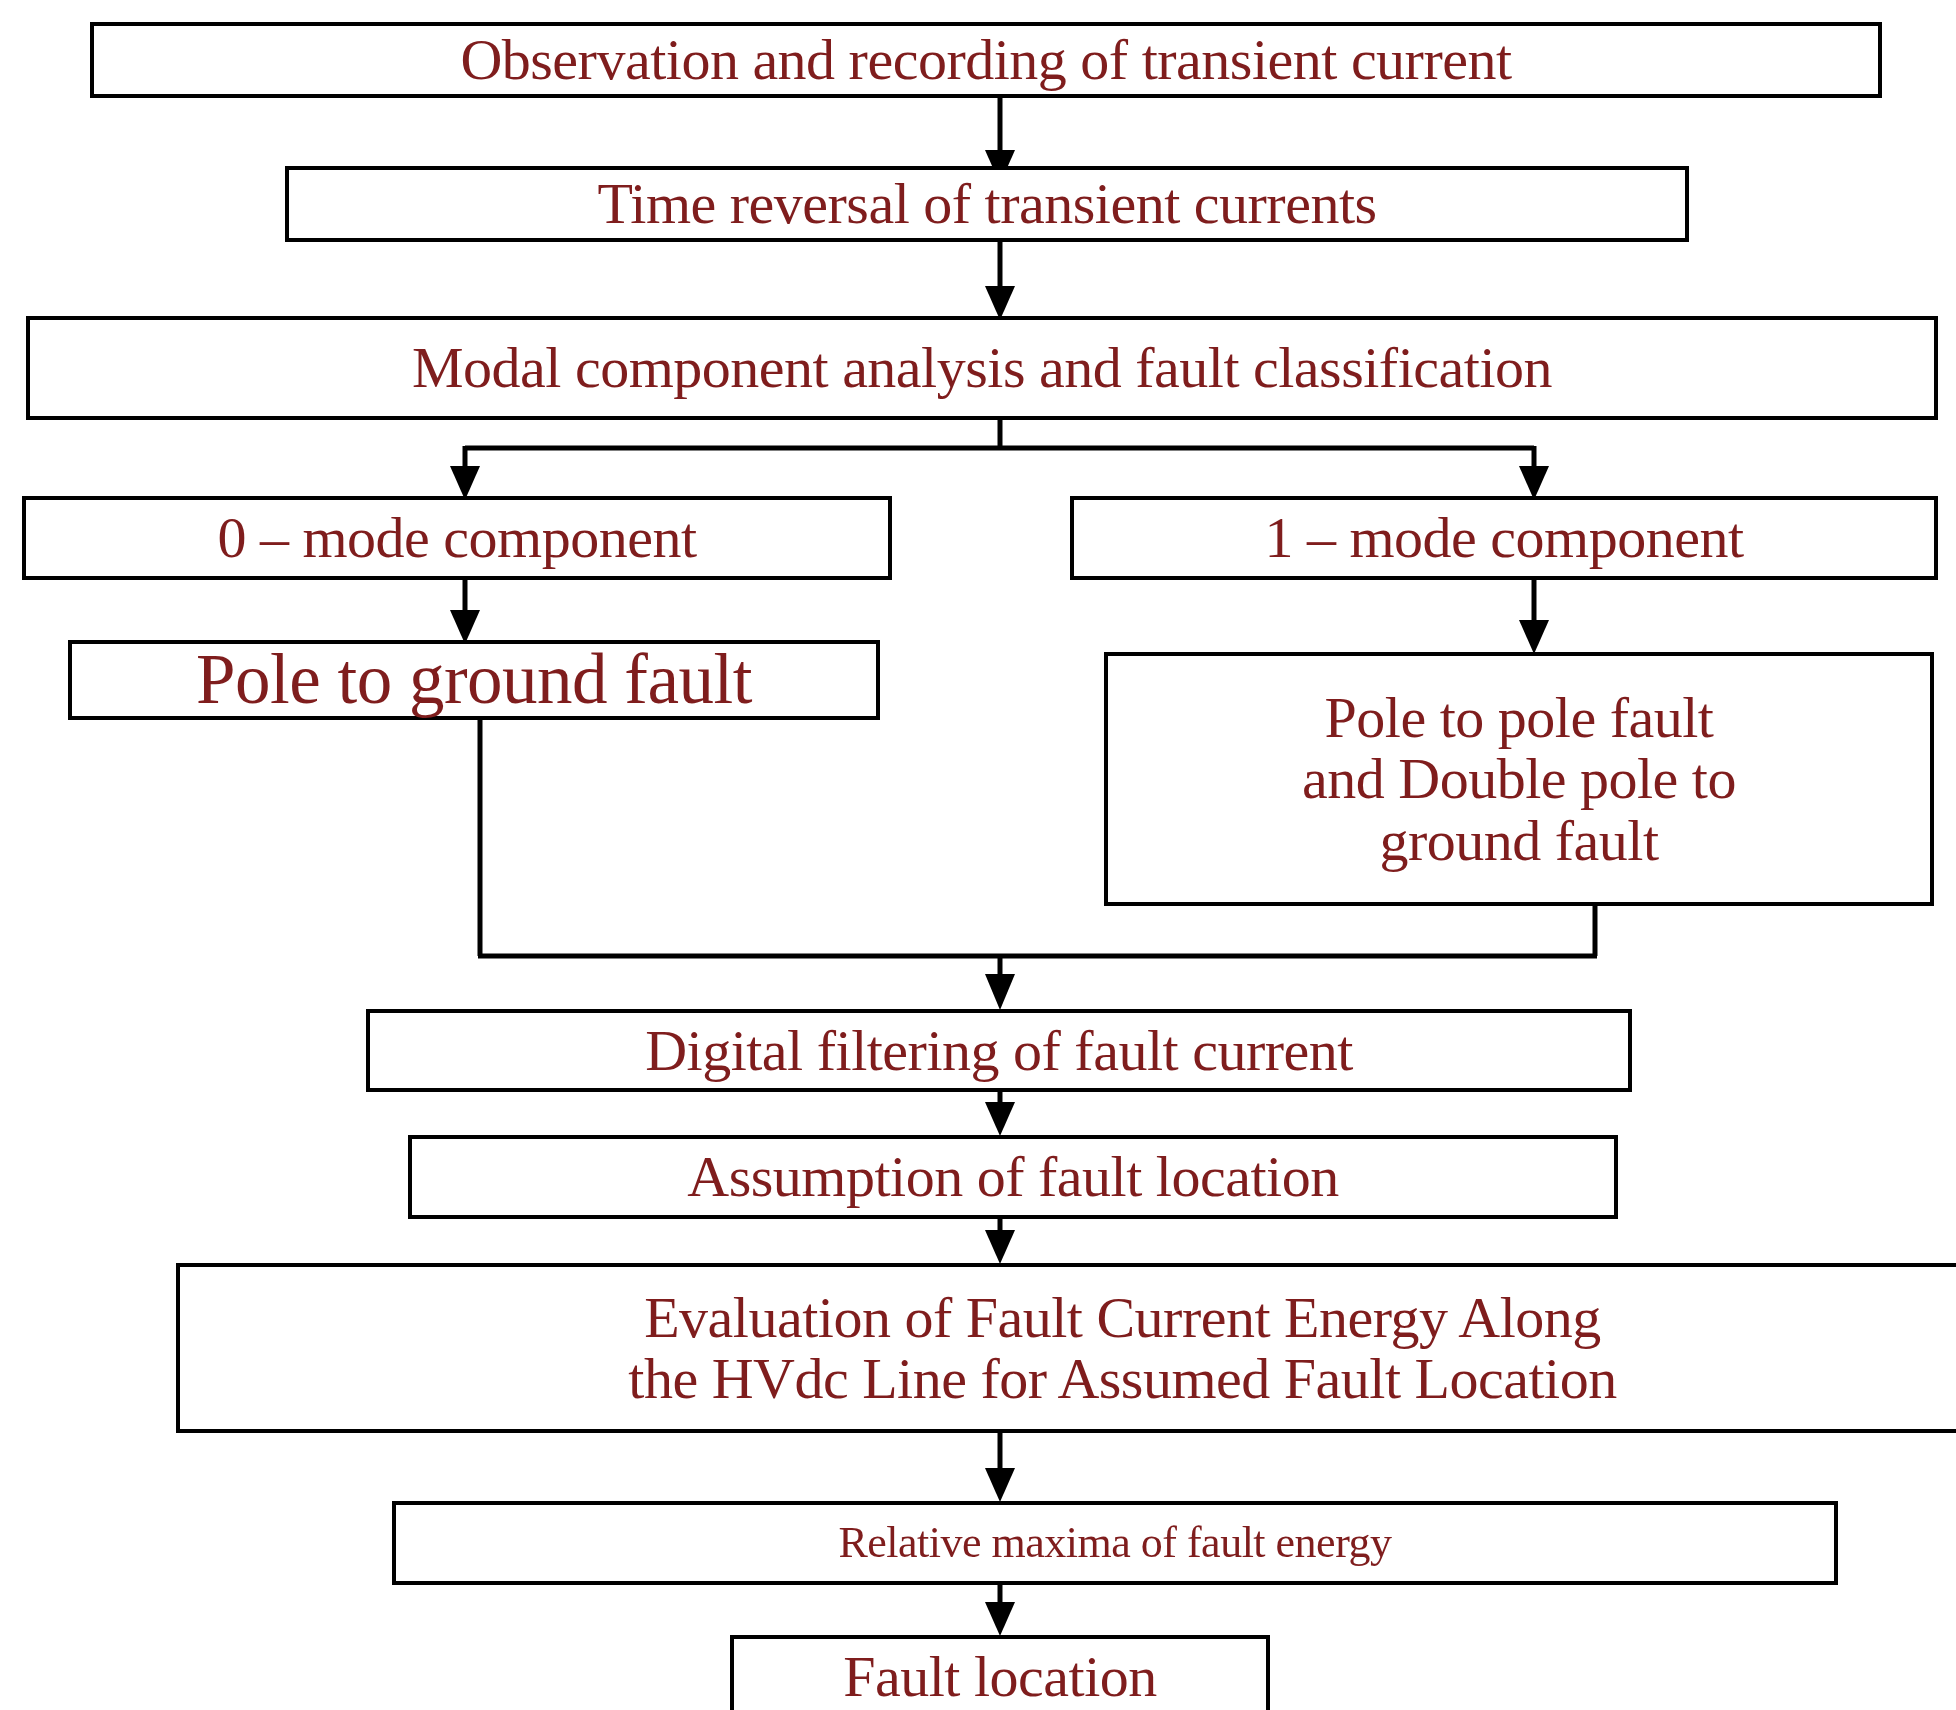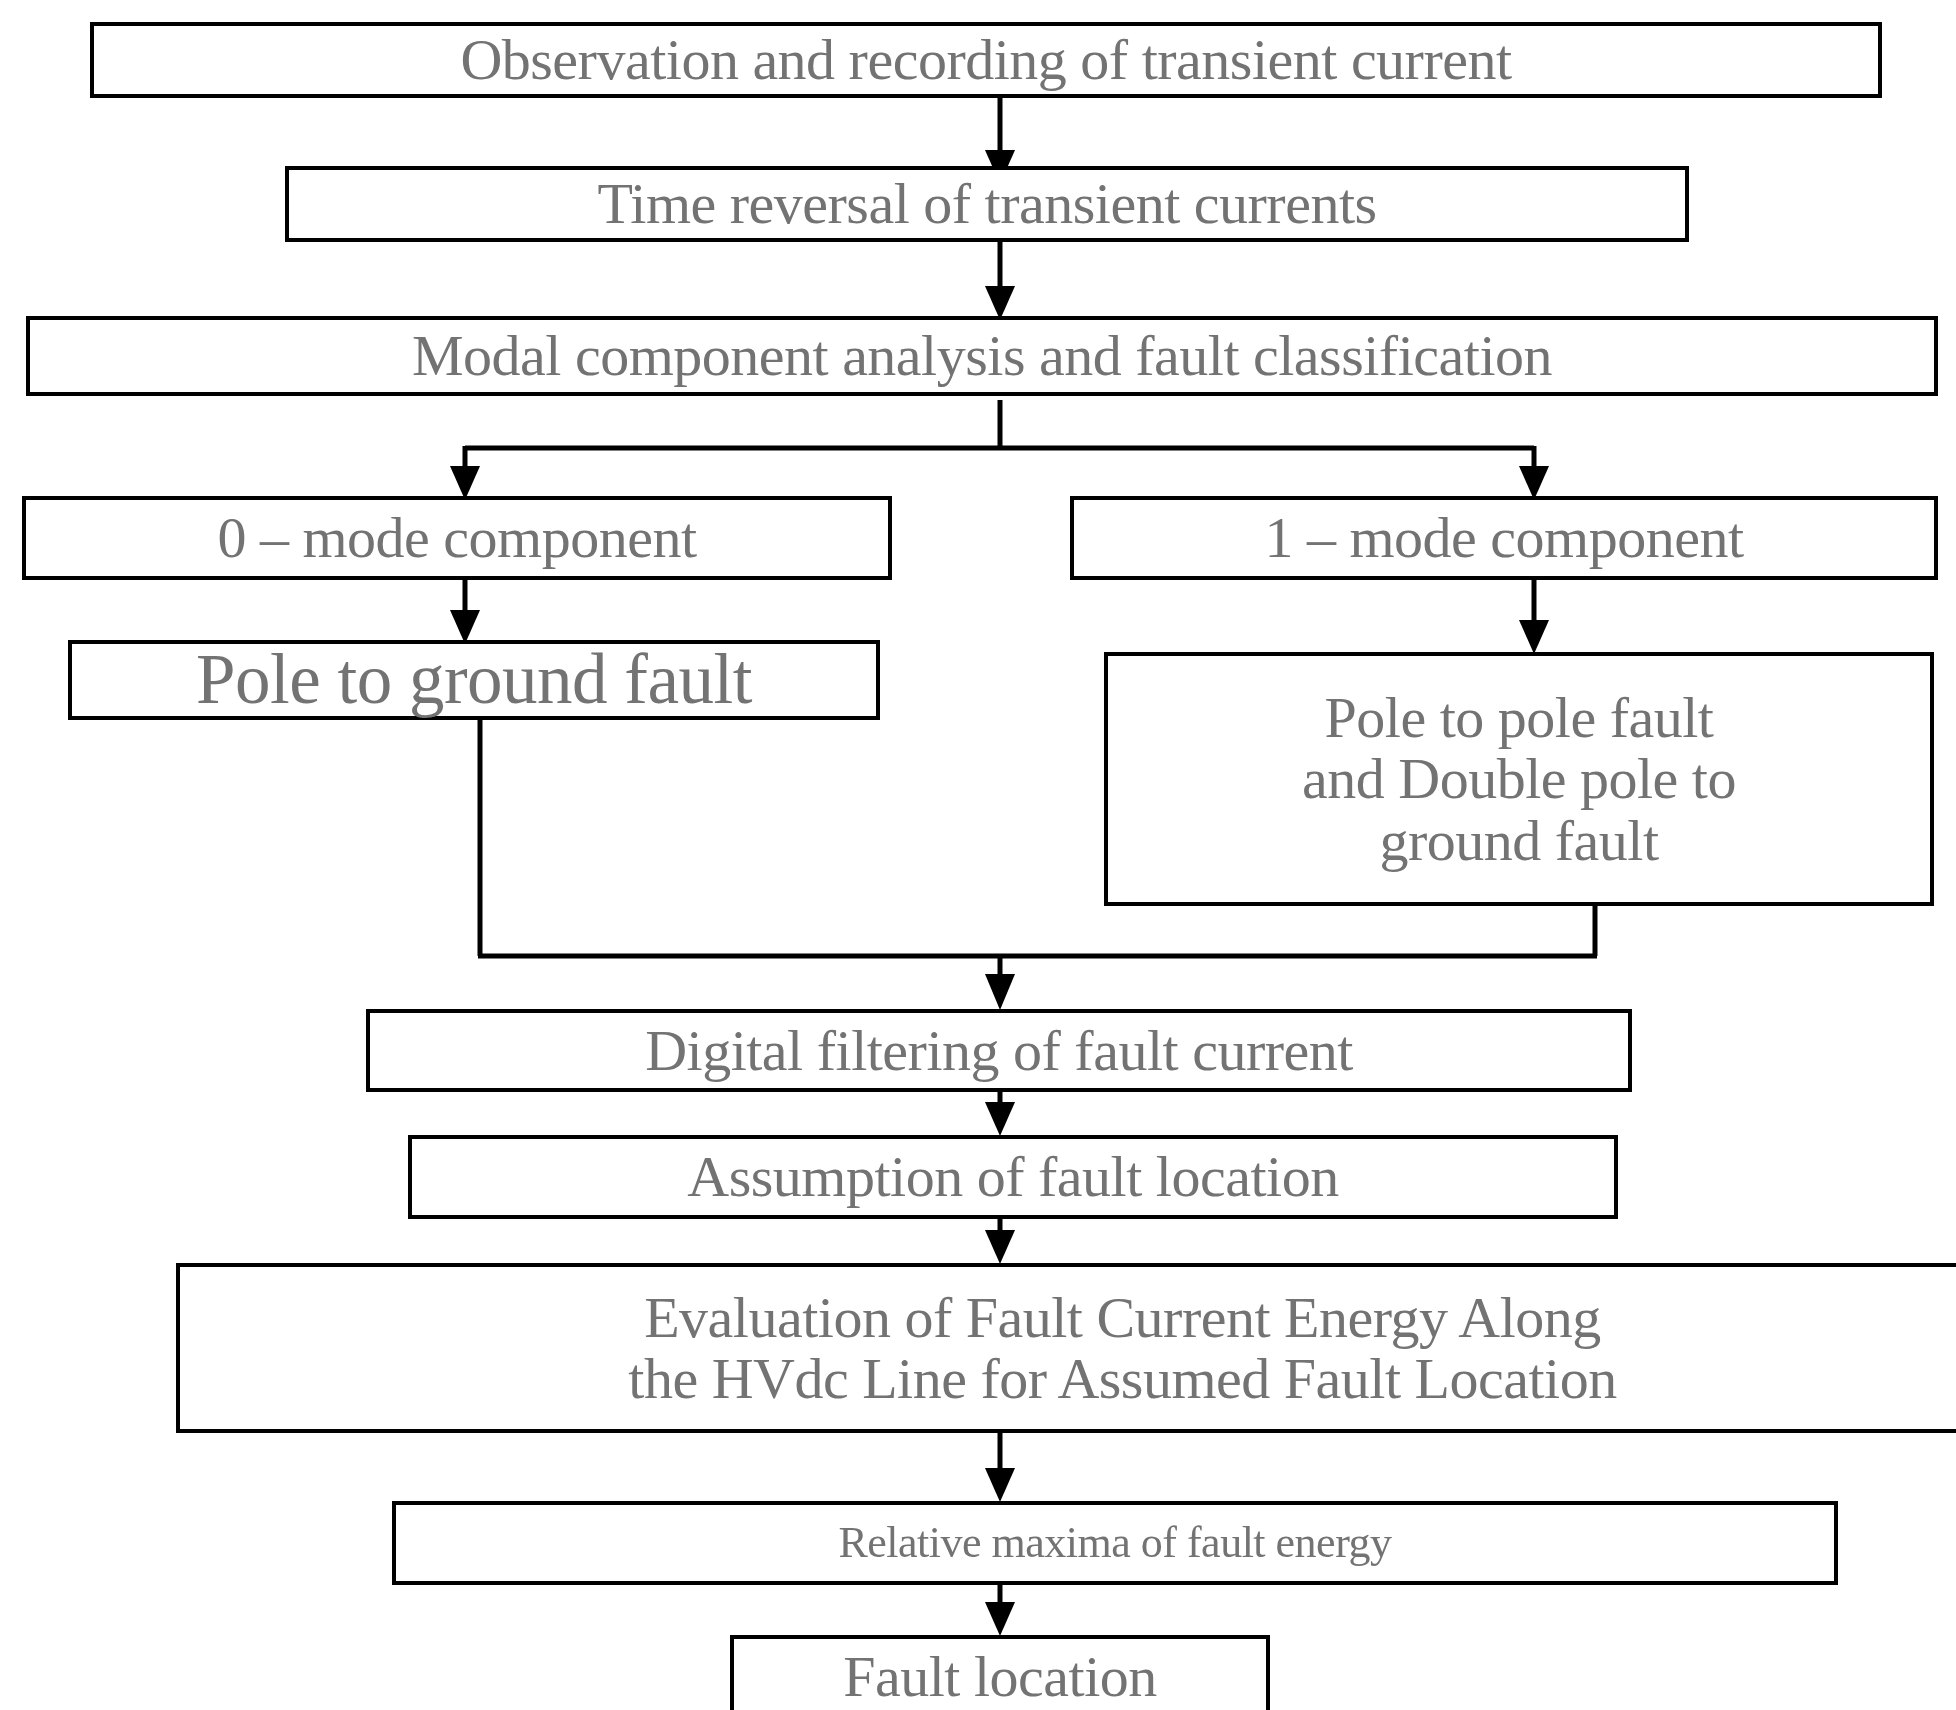--- a/index.html
+++ b/index.html
@@ -12,21 +12,21 @@
   }
   .node{
     position:absolute;
     box-sizing:border-box;
     border:4px solid #000000;
     background:#ffffff;
     display:flex;
     align-items:center;
     justify-content:center;
     text-align:center;
-    color:#737373;
+    color:#7f1d1d;
     line-height:1.06;
     letter-spacing:-0.5px;
     white-space:pre-line;
     padding:0 6px;
   }
   svg#wires{
     position:absolute;left:0;top:0;
     width:1956px;height:1710px;
     pointer-events:none;
   }
@@ -75,21 +75,21 @@
     <polygon points="985,1468 1015,1468 1000,1502"></polygon>
 
     <line x1="1000" y1="1584" x2="1000" y2="1604"></line>
     <polygon points="985,1602 1015,1602 1000,1636"></polygon>
   </svg>
 
   <div class="node" style="left:90px;top:22px;width:1792px;height:76px;font-size:58px;">Observation and recording of transient current</div>
 
   <div class="node" style="left:285px;top:166px;width:1404px;height:76px;font-size:58px;">Time reversal of transient currents</div>
 
-  <div class="node" style="left:26px;top:316px;width:1912px;height:80px;font-size:58px;">Modal component analysis and fault classification</div>
+  <div class="node" style="left:26px;top:316px;width:1912px;height:104px;font-size:58px;">Modal component analysis and fault classification</div>
 
   <div class="node" style="left:22px;top:496px;width:870px;height:84px;font-size:58px;">0 – mode component</div>
 
   <div class="node" style="left:1070px;top:496px;width:868px;height:84px;font-size:58px;">1 – mode component</div>
 
   <div class="node" style="left:68px;top:640px;width:812px;height:80px;font-size:71px;">Pole to ground fault</div>
 
   <div class="node" style="left:1104px;top:652px;width:830px;height:254px;font-size:58px;">Pole to pole fault
 and Double pole to
 ground fault</div>

